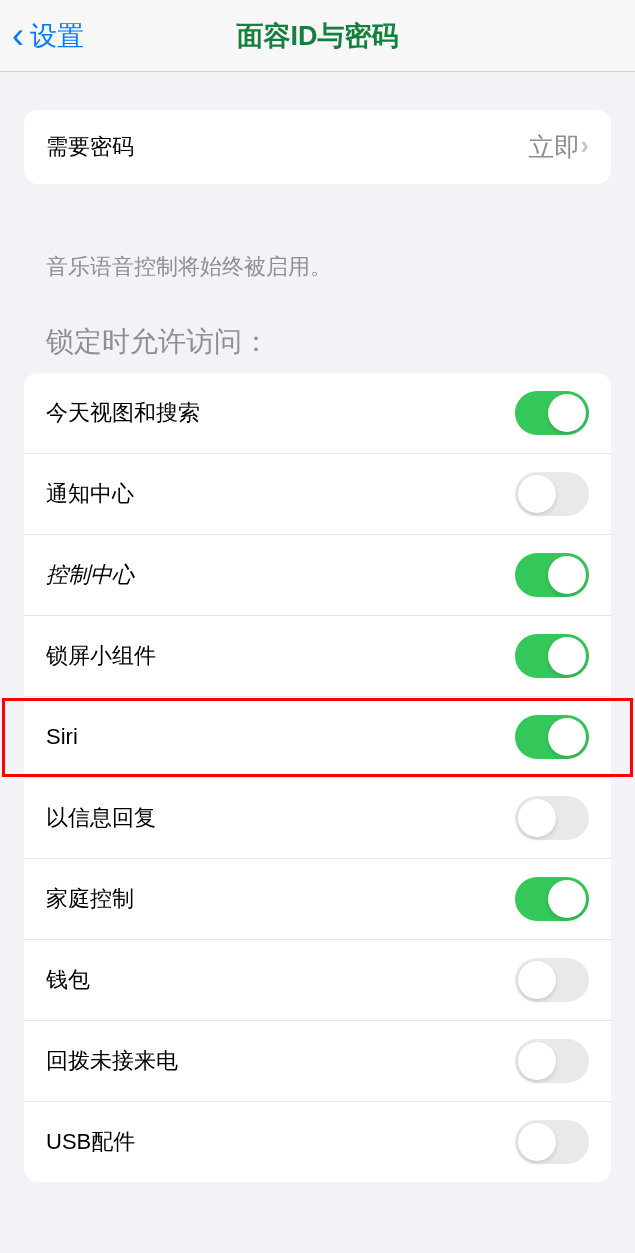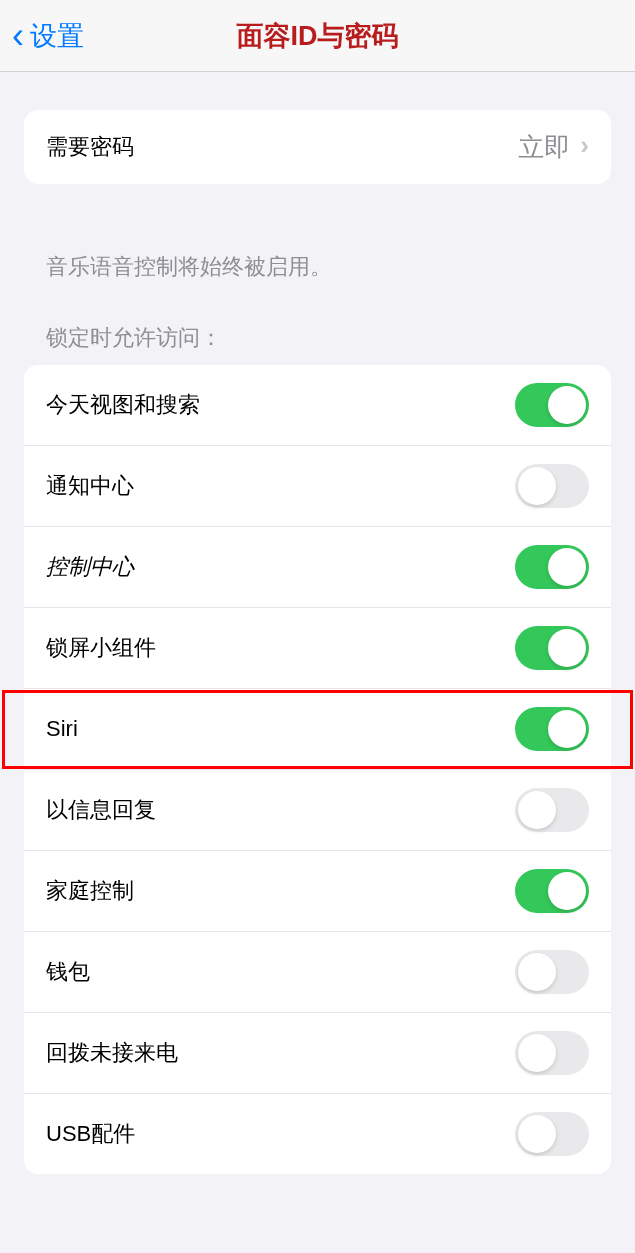--- a/index.html
+++ b/index.html
@@ -35,21 +35,21 @@
       font-weight: 300;
       margin-right: 6px;
       line-height: 1;
     }
     .header-title {
       position: absolute;
       left: 50%;
       transform: translateX(-50%);
       font-size: 27px;
       font-weight: 600;
-      color: #b91c1c;
+      color: #15803d;
     }
     .content {
       padding: 0;
     }
     .section {
       margin-top: 32px;
     }
     .section-first {
       margin-top: 38px;
     }
@@ -70,21 +70,20 @@
       font-size: 22px;
       color: #000;
     }
     .row + .row {
       border-top: 1px solid #e5e5e9;
       gap: 30px;
     }
     .row-detail {
       display: flex;
       align-items: flex-start;
-      gap: 10px;
     }
     .row-value {
       font-size: 26px;
       color: #8e8e93;
     }
     .chevron-right {
       color: #c7c7cc;
       font-size: 26px;
       font-weight: 600;
     }
@@ -116,21 +115,21 @@
     .toggle-off .toggle-knob {
       left: 3px;
     }
     .footer-text {
       font-size: 22px;
       color: #8e8e93;
       padding: 20px 46px 0 46px;
       line-height: 1.4;
     }
     .section-header {
-      font-size: 22px;
+      font-size: 28px;
       color: #8e8e93;
       padding: 0 46px 12px 46px;
     }
     .highlight-box {
       border: 3px solid #ff0000;
       margin: 0 20px;
       border-radius: 2px;
     }
     .highlight-box .group {
       margin: 0 4px;

